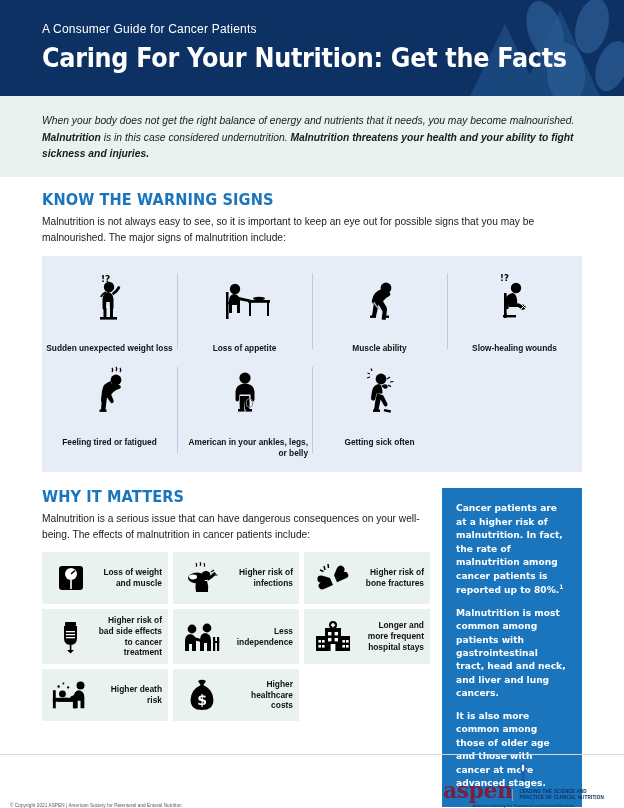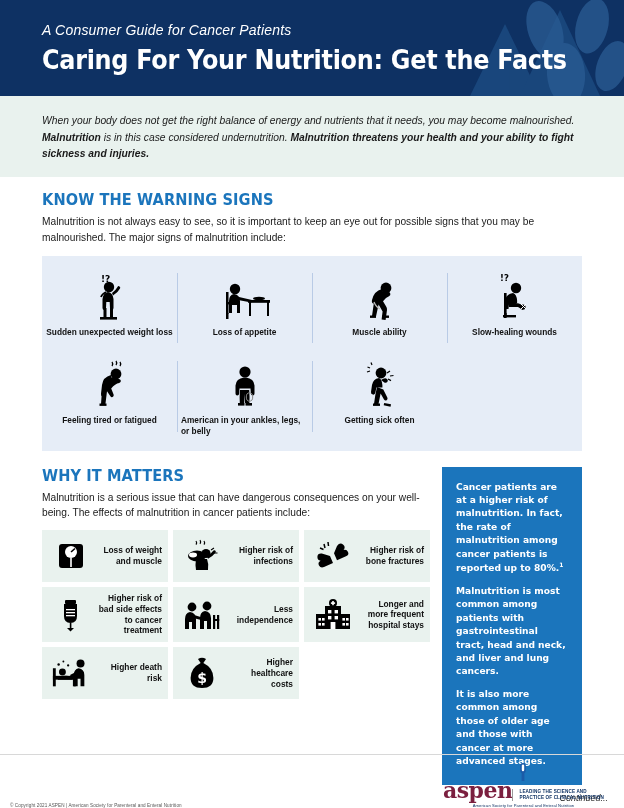--- a/index.html
+++ b/index.html
@@ -16,22 +16,21 @@
     position: relative;
     height: 96px;
     background: #0e3163;
     overflow: hidden;
     padding: 22px 0 0 42px;
   }
   .header-deco { position:absolute; inset:0; pointer-events:none; }
   .kicker {
     position: relative; z-index:2;
     color: #ffffff;
-    font-size: 14px;
-    font-style: italic;
+    font-size: 12px;
     letter-spacing: .2px;
     font-family: "Liberation Sans", sans-serif;
   }
   .title {
     position: relative; z-index:2;
     color: #ffffff;
     font-size: 26px;
     font-weight: bold;
     letter-spacing: -0.3px;
     margin-top: 7px;
@@ -92,24 +91,24 @@
   .sign:not(:nth-child(4n+1))::before {
     content:"";
     position:absolute; left:0; top:9px; bottom:9px;
     width:1px; background:#b9cbe6;
   }
   .sign .art {
     height: 52px; width: 100%;
     display:flex; align-items:flex-end; justify-content:center;
   }
   .sign .cap {
-    margin-top: 3px;
+    margin-top: 19px;
     font-size: 8.3px;
     line-height: 1.32;
-    text-align: left;
+    text-align: right;
     color: #111;
     font-weight: bold;
     max-width: 138px;
   }
 
   
   .why-wrap { display: flex; gap: 12px; padding: 0 42px; margin-top: 16px; }
   .why-left { width: 388px; flex: none; }
   .effects {
     display: grid;

